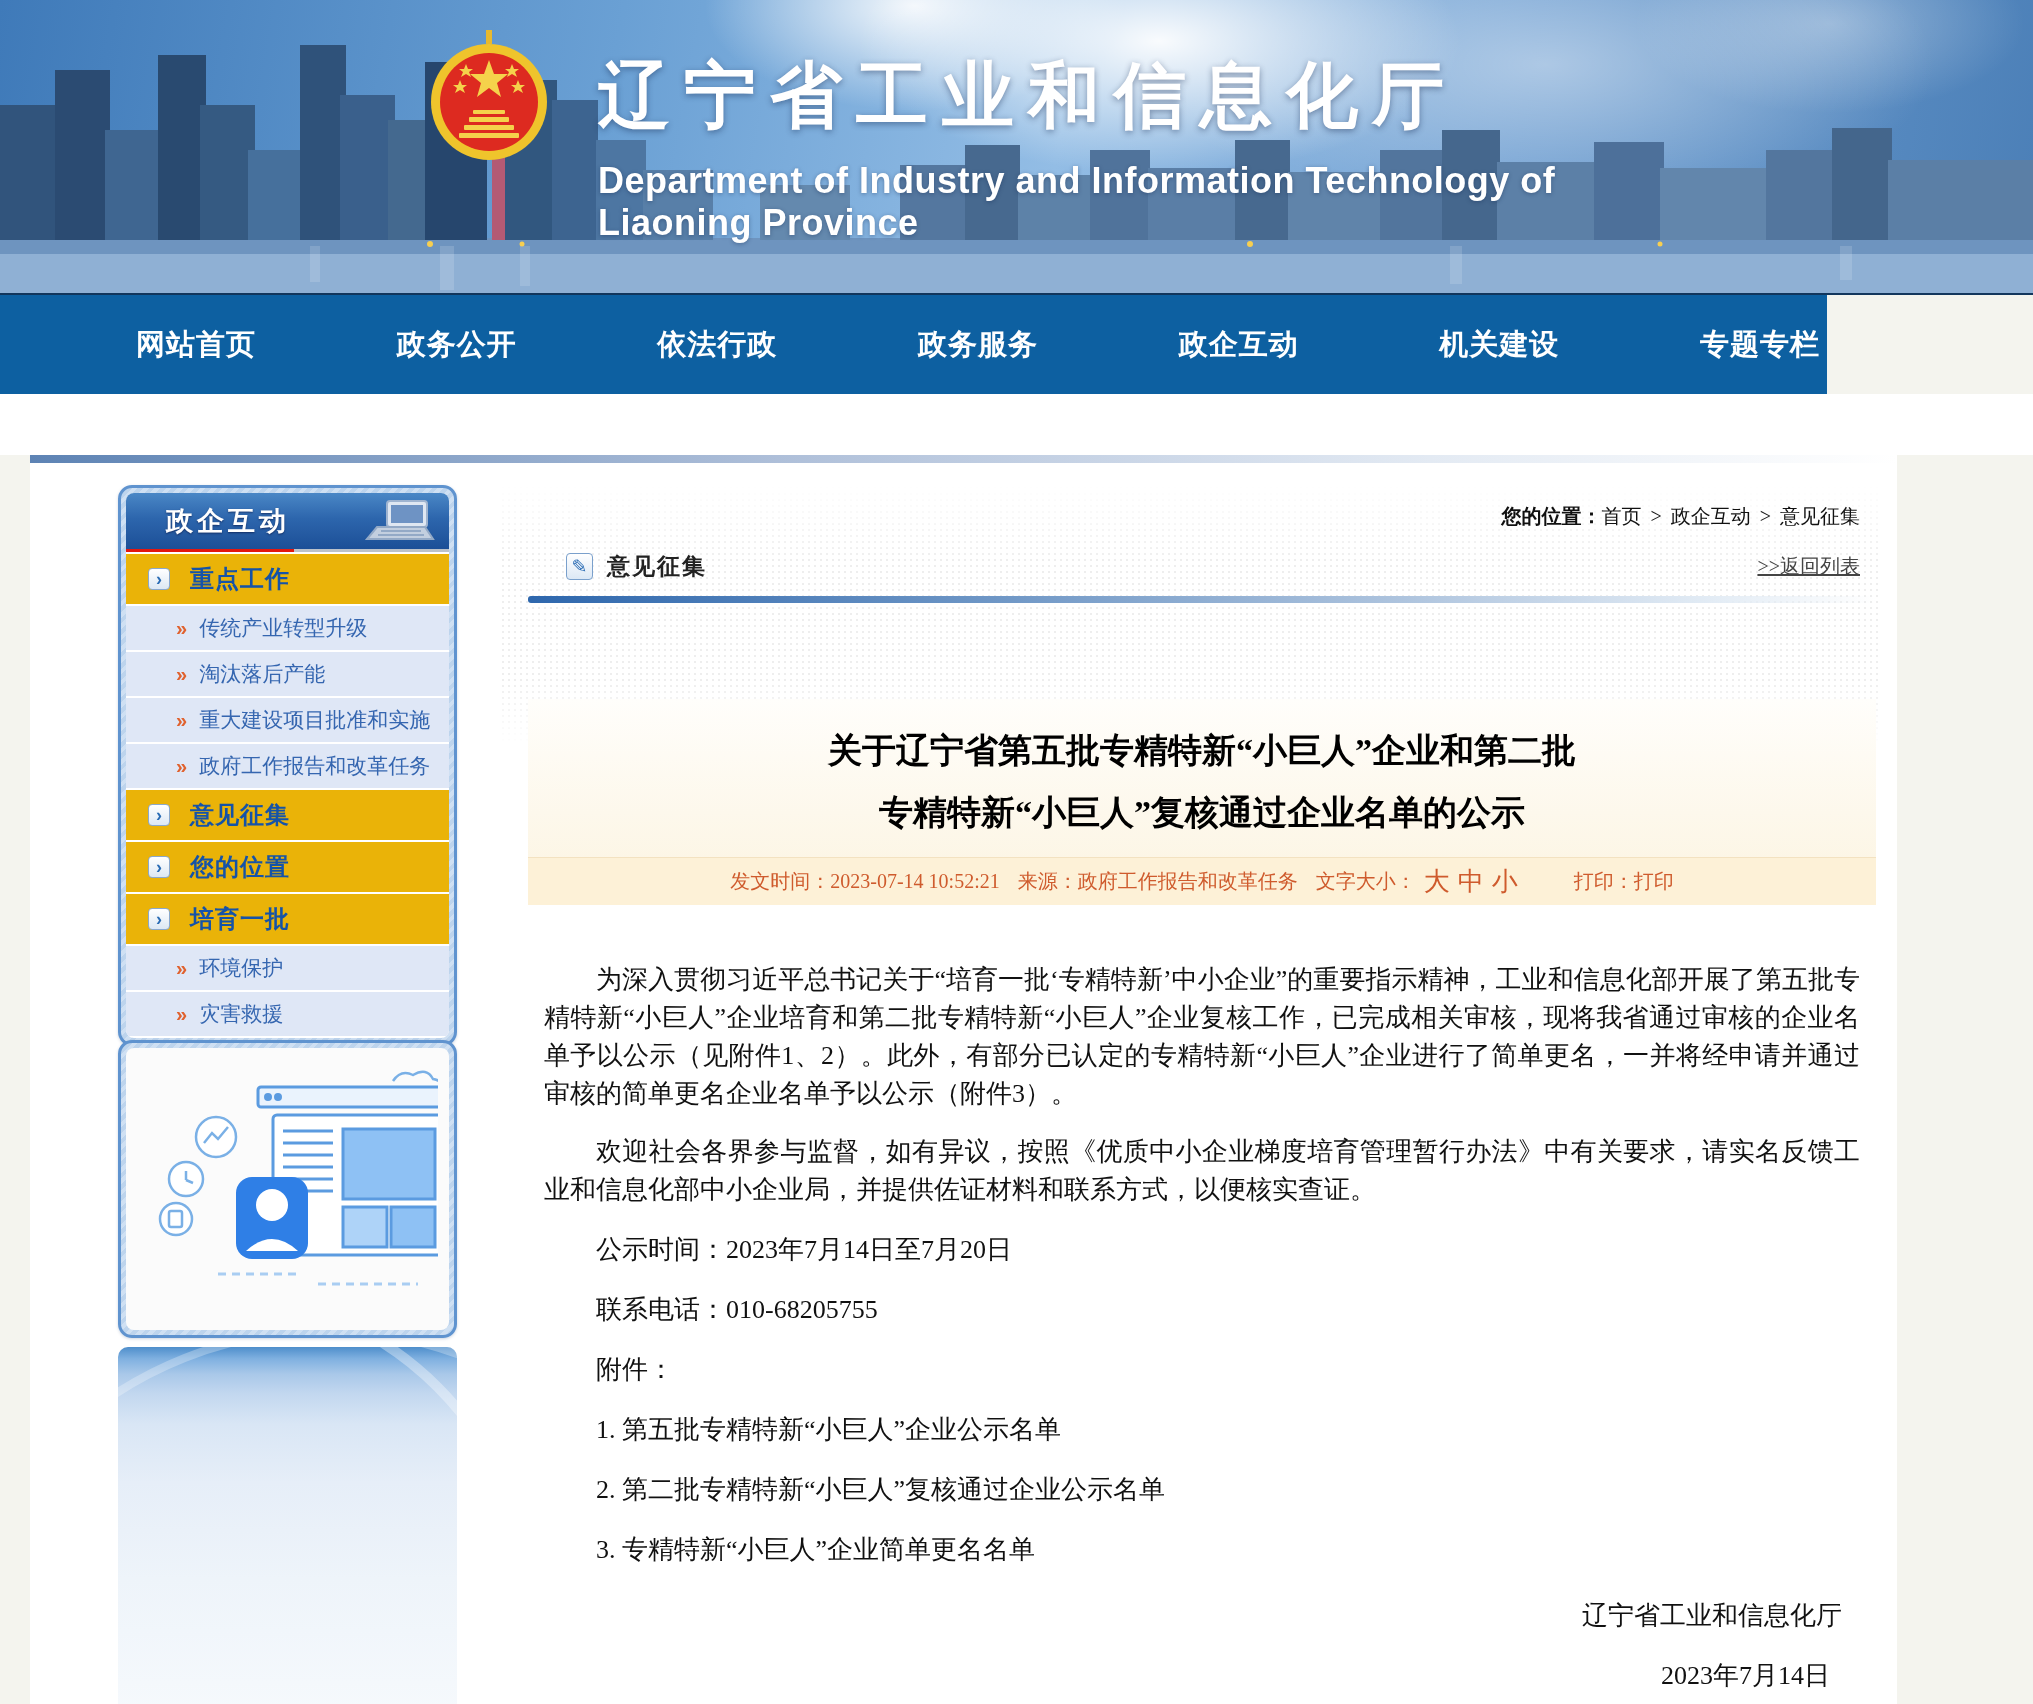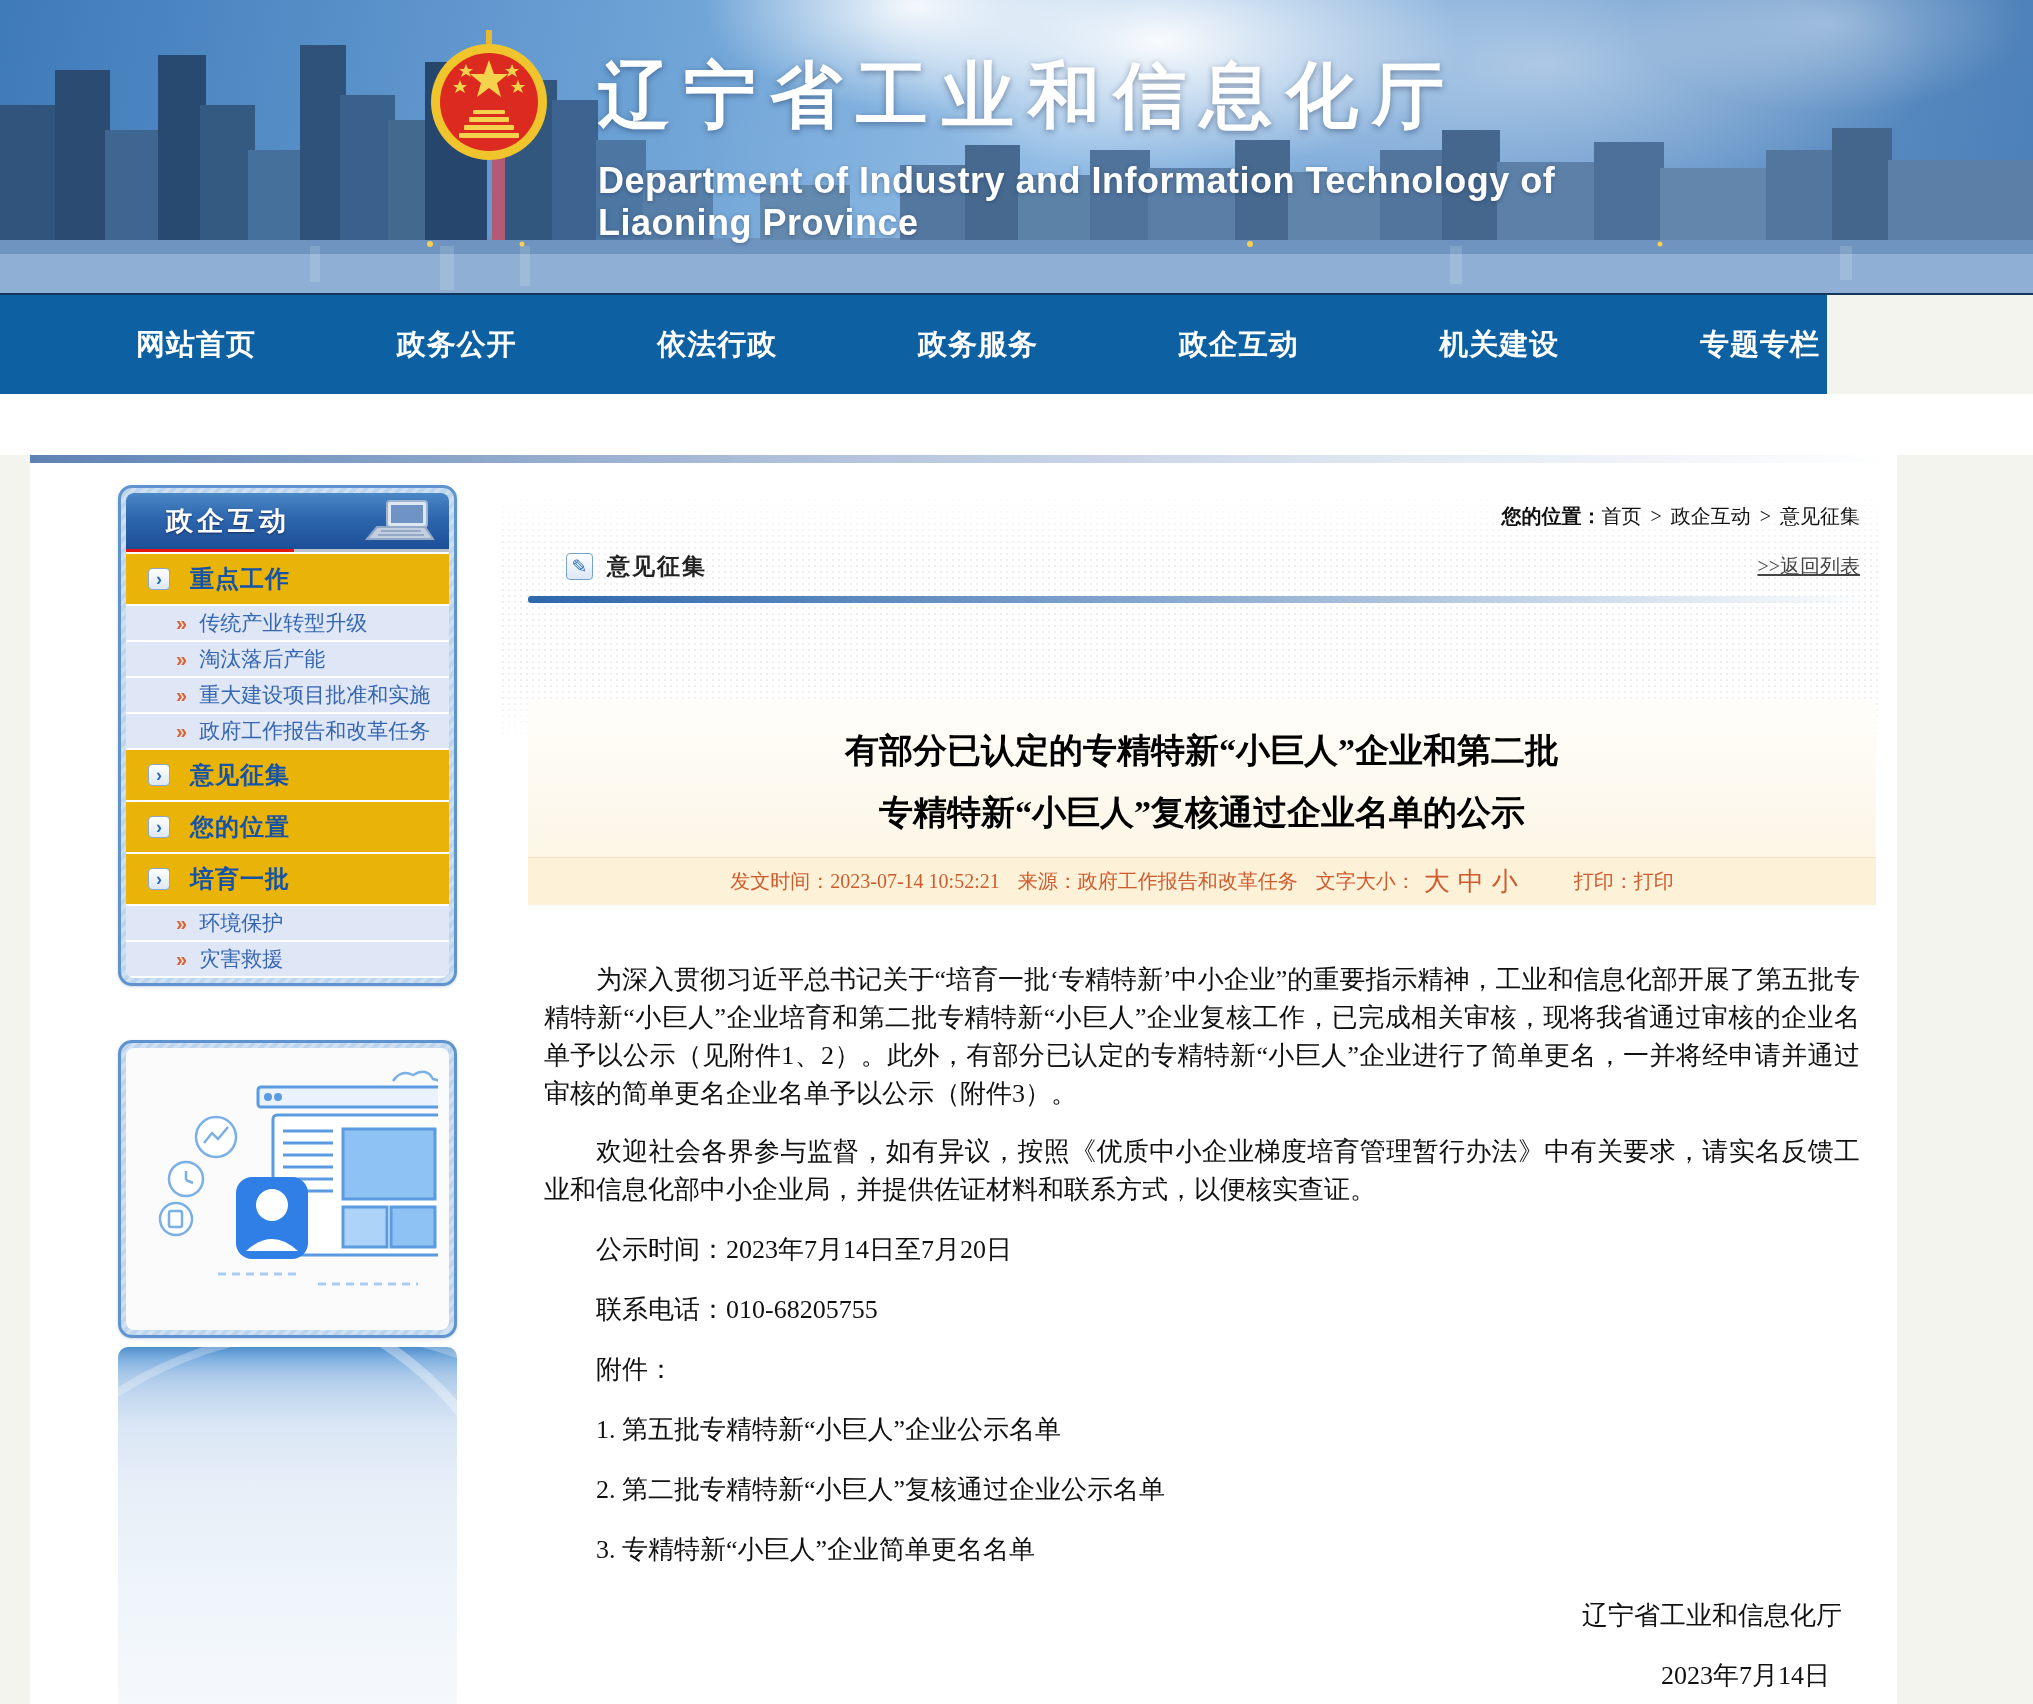--- a/index.html
+++ b/index.html
@@ -49,21 +49,21 @@
     display:flex; align-items:center; padding-left:40px; }
   .sb-header-title { color:#fff; font-size:27px; font-weight:bold; letter-spacing:4px; text-shadow:0 1px 2px rgba(0,0,40,.5); }
   .sb-laptop { position:absolute; right:6px; top:6px; width:96px; height:46px; }
   .sb-underline { display:flex; height:3px; }
   .sb-underline .u-red { width:52%; background:#e3170f; }
   .sb-underline .u-gray { width:48%; background:#bcc2ca; }
   .sb-menu { list-style:none; padding-top:2px; }
   .sb-menu li { display:flex; align-items:center; margin-bottom:2px; cursor:pointer; }
   .sb-menu li.t-section { height:50px; background:#eab308; padding-left:22px;gap:8px; }
   .sb-menu li.t-section .mi-label { color:#1553a8; font-size:24px; font-weight:bold; letter-spacing:1px; }
-  .sb-menu li.t-sub { height:34px; background:#dfe7f6; padding-left:50px; }
+  .sb-menu li.t-sub { height:44px; background:#dfe7f6; padding-left:50px; }
   .sb-menu li.t-sub .mi-label { color:#3566b0; font-size:21px; }
   .mi-ico { display:inline-flex; align-items:center; justify-content:center; margin-right:12px; }
   .t-section .mi-ico { width:22px; height:22px; border:1px solid #8aa8cc; border-radius:4px;
     background:linear-gradient(180deg,#ffffff,#dde8f4); color:#2a6cb5; font-weight:bold; font-size:18px; line-height:1; }
   .t-section .mi-ico::before { content:"›"; }
   .t-sub .mi-ico { color:#e0622f; font-weight:bold; font-size:20px; }
   .t-sub .mi-ico::before { content:"»"; }
 
   .illus-box { position:absolute; left:0; top:555px; width:339px; height:298px; }
   .illus-inner { background:#fbfbfb; border-radius:8px; height:100%; display:flex; align-items:center; justify-content:center; }
@@ -341,21 +341,21 @@
       <div class="section-left">
         <span class="edit-ico">✎</span>
         <span class="section-title">意见征集</span>
       </div>
       <a class="back-link">&gt;&gt;返回列表</a>
     </div>
     <div class="rule"></div>
 
     <div class="article">
       <div class="title-block">
-        <div class="a-title">有部分已认定的专精特新“小巨人”企业和第二批</div>
+        <div class="a-title">关于辽宁省第五批专精特新“小巨人”企业和第二批</div>
         <div class="a-title l2">专精特新“小巨人”复核通过企业名单的公示</div>
         <div class="meta-strip">
           <span>发文时间：2023-07-14 10:52:21</span>
           <span style="margin-left:14px;">来源：</span>
           <span style="margin-left:-4px;">政府工作报告和改革任务</span>
           <span style="margin-left:14px;">文字大小：</span>
           <span class="meta-size">大</span>
           <span class="meta-size">中</span>
           <span class="meta-size">小</span>
           <span class="meta-gap"></span>

